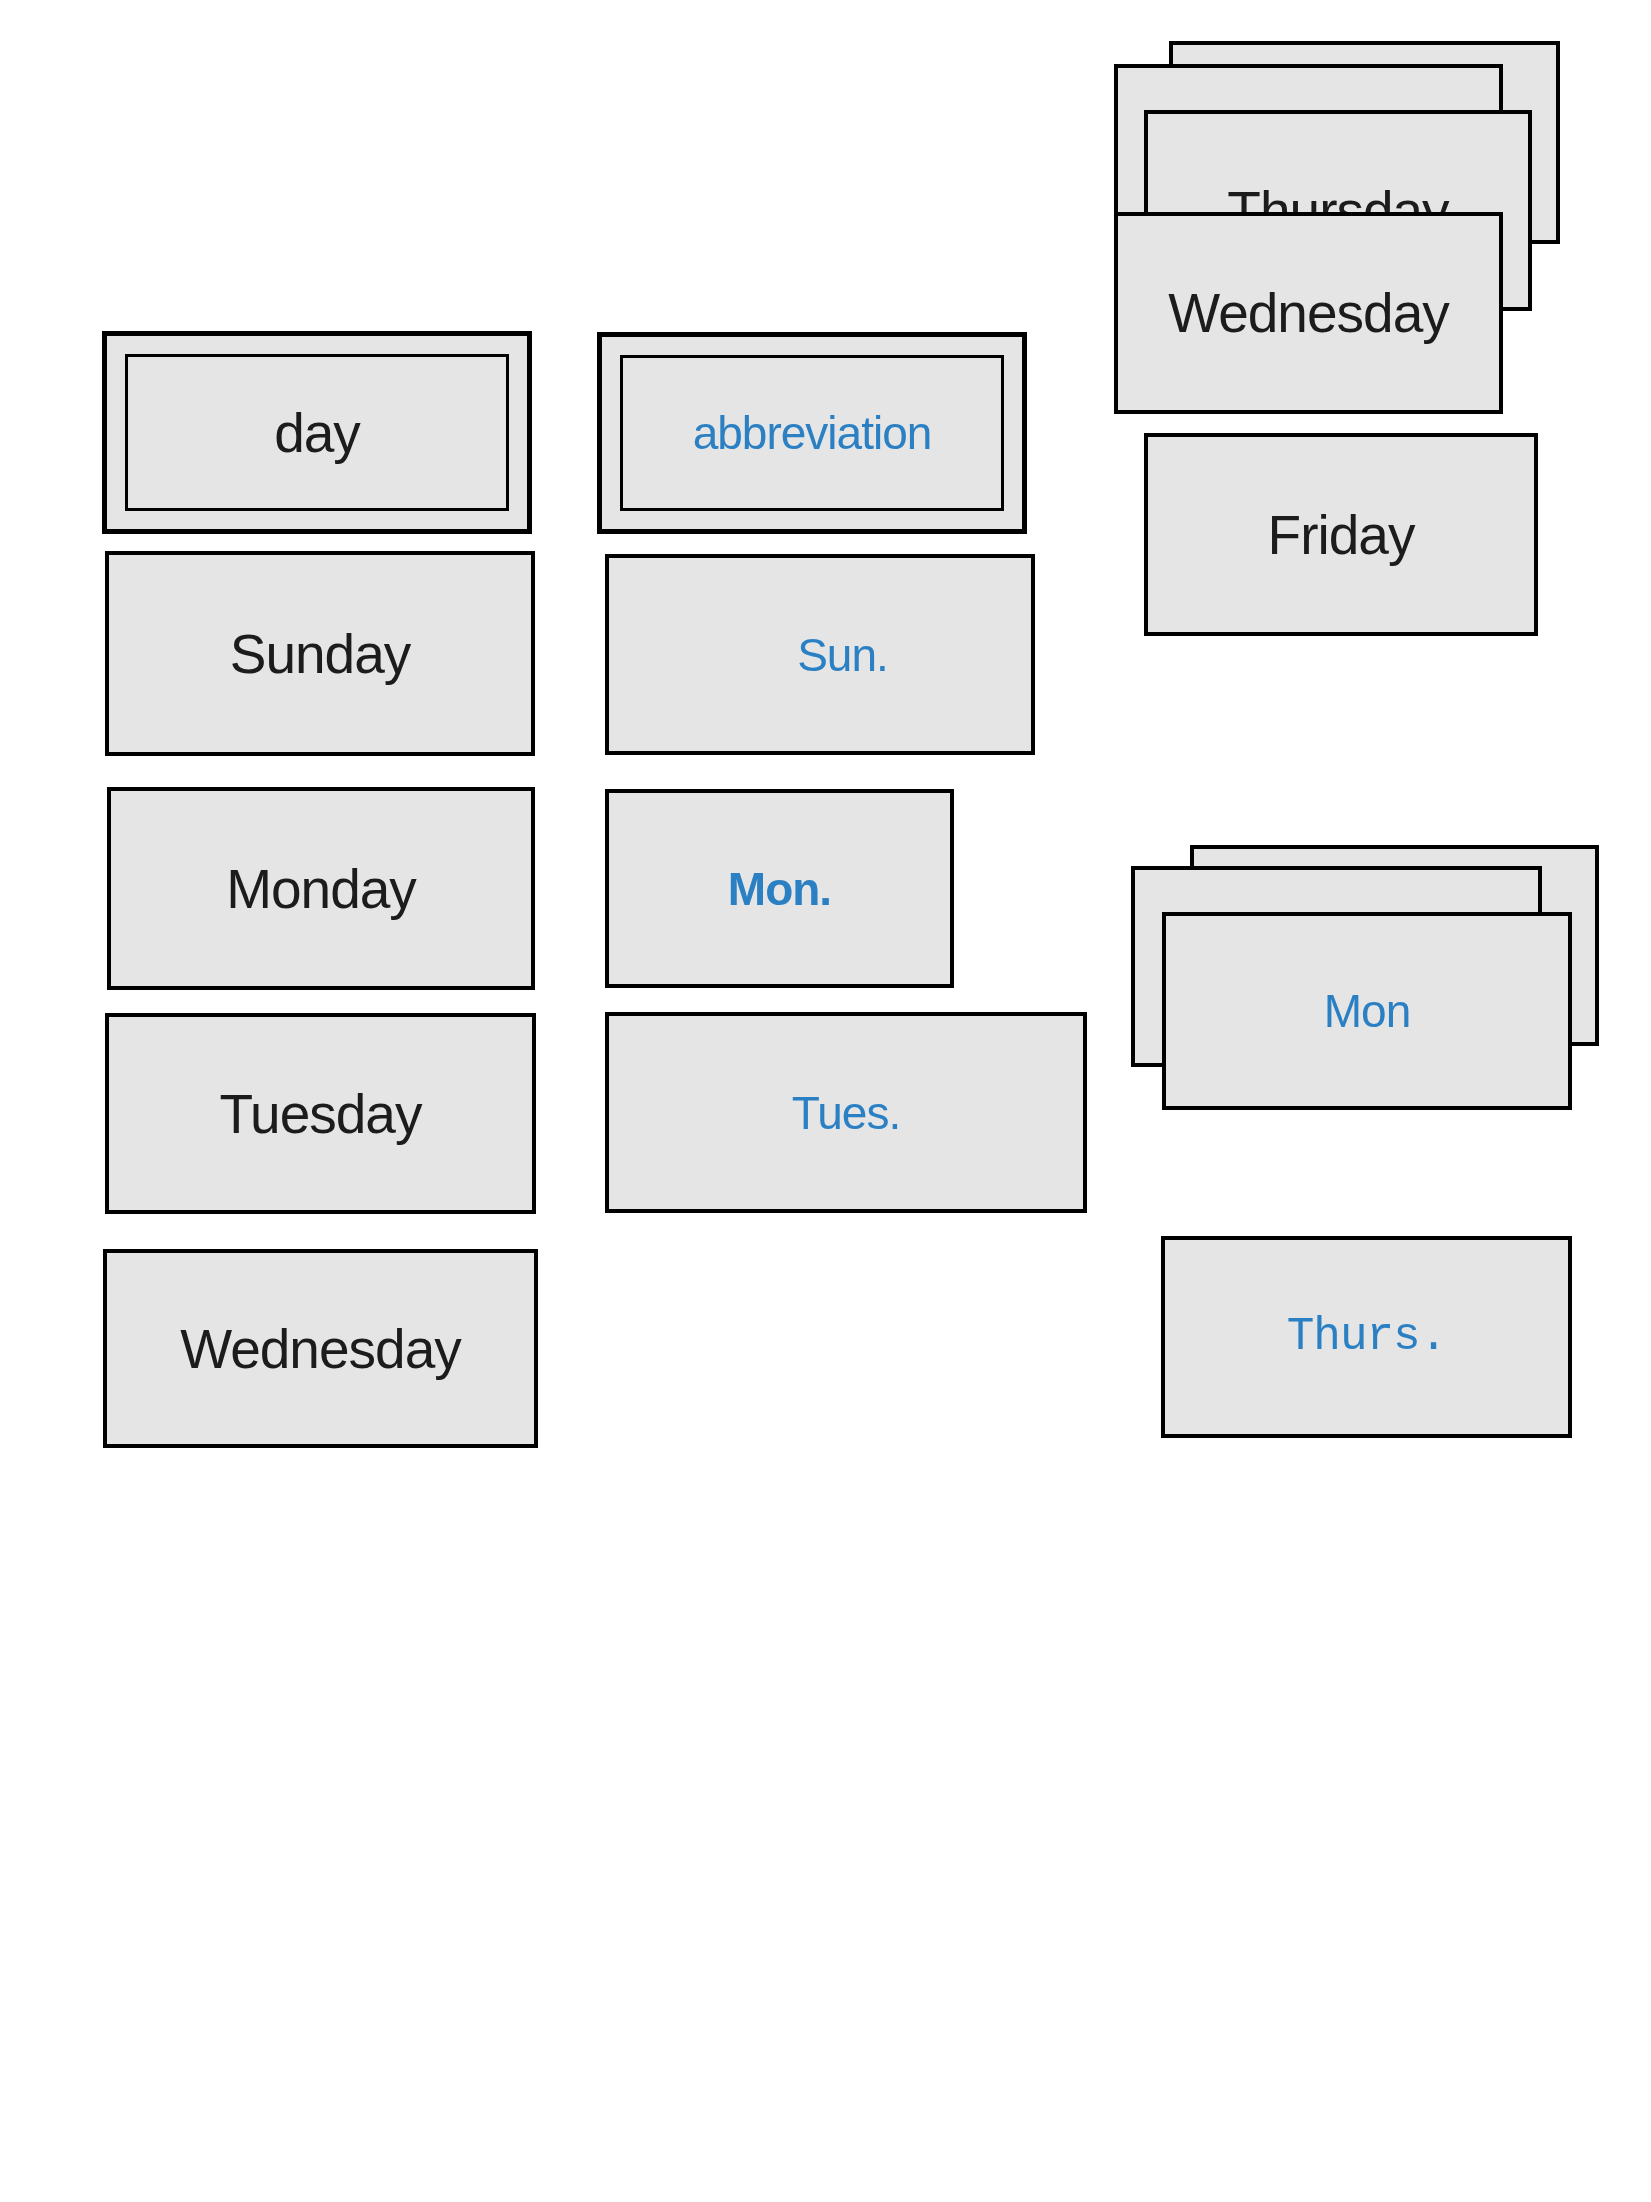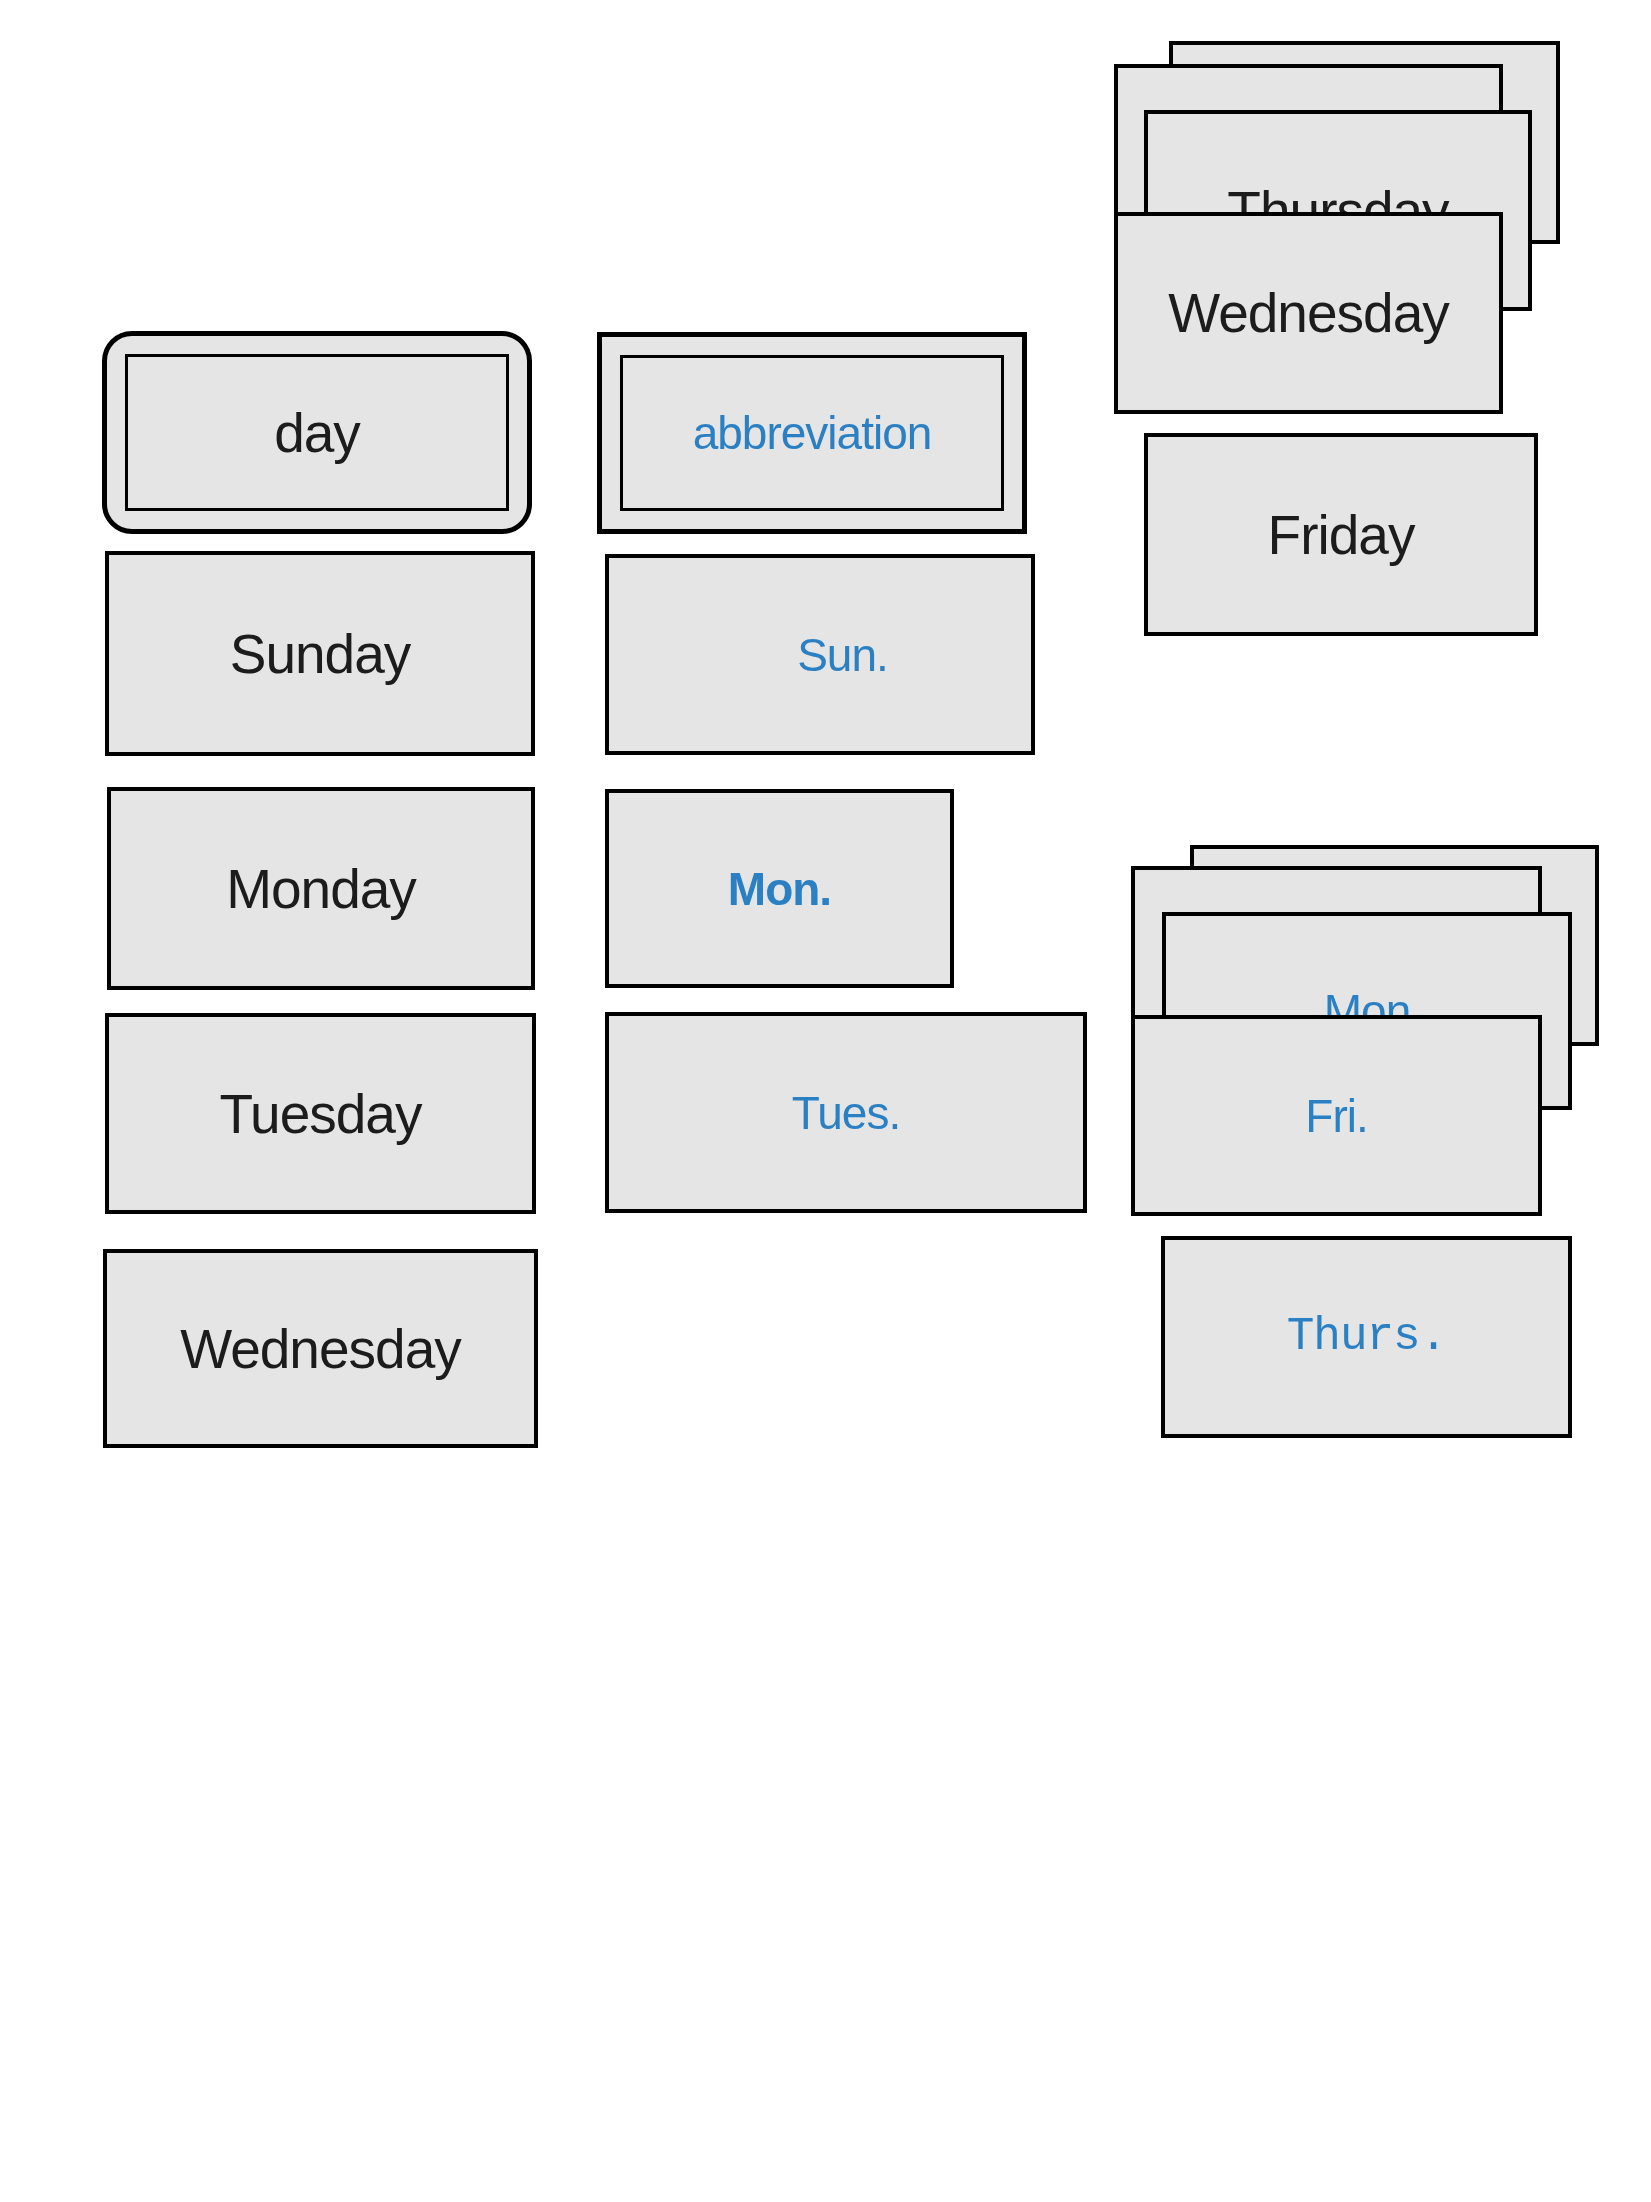--- a/index.html
+++ b/index.html
@@ -53,21 +53,21 @@
     font-size: 46px;
     letter-spacing: -1px;
     white-space: nowrap;
   }
 </style>
 </head>
 <body>
 
 <div class="page">
 
-  <div class="card header-card" style="left:102px; top:331px; width:430px; height:203px;border-radius:30px;">
+  <div class="card header-card" style="left:102px; top:331px; width:430px; height:203px;">
     <div class="inner-box">
       <span class="day-text">day</span>
     </div>
   </div>
 
   <div class="card" style="left:105px; top:551px; width:430px; height:205px;">
     <span class="day-text">Sunday</span>
   </div>
 
   <div class="card" style="left:107px; top:787px; width:428px; height:203px;">
@@ -117,22 +117,19 @@
   </div>
 
   <div class="card" style="left:1190px; top:845px; width:409px; height:201px;"></div>
 
   <div class="card" style="left:1131px; top:866px; width:411px; height:201px;"></div>
 
   <div class="card" style="left:1162px; top:912px; width:410px; height:198px;">
     <span class="abbr-text">Mon</span>
   </div>
 
-  <div class="card" style="left:1131px; top:1015px; width:411px; height:201px;">
-    <span class="abbr-text">Fri.</span>
-  </div>
 
   <div class="card" style="left:1161px; top:1236px; width:411px; height:202px;font-family:Liberation Mono, monospace;">
     <span class="abbr-text">Thurs.</span>
   </div>
 
 </div>
 
 
 </body></html>

